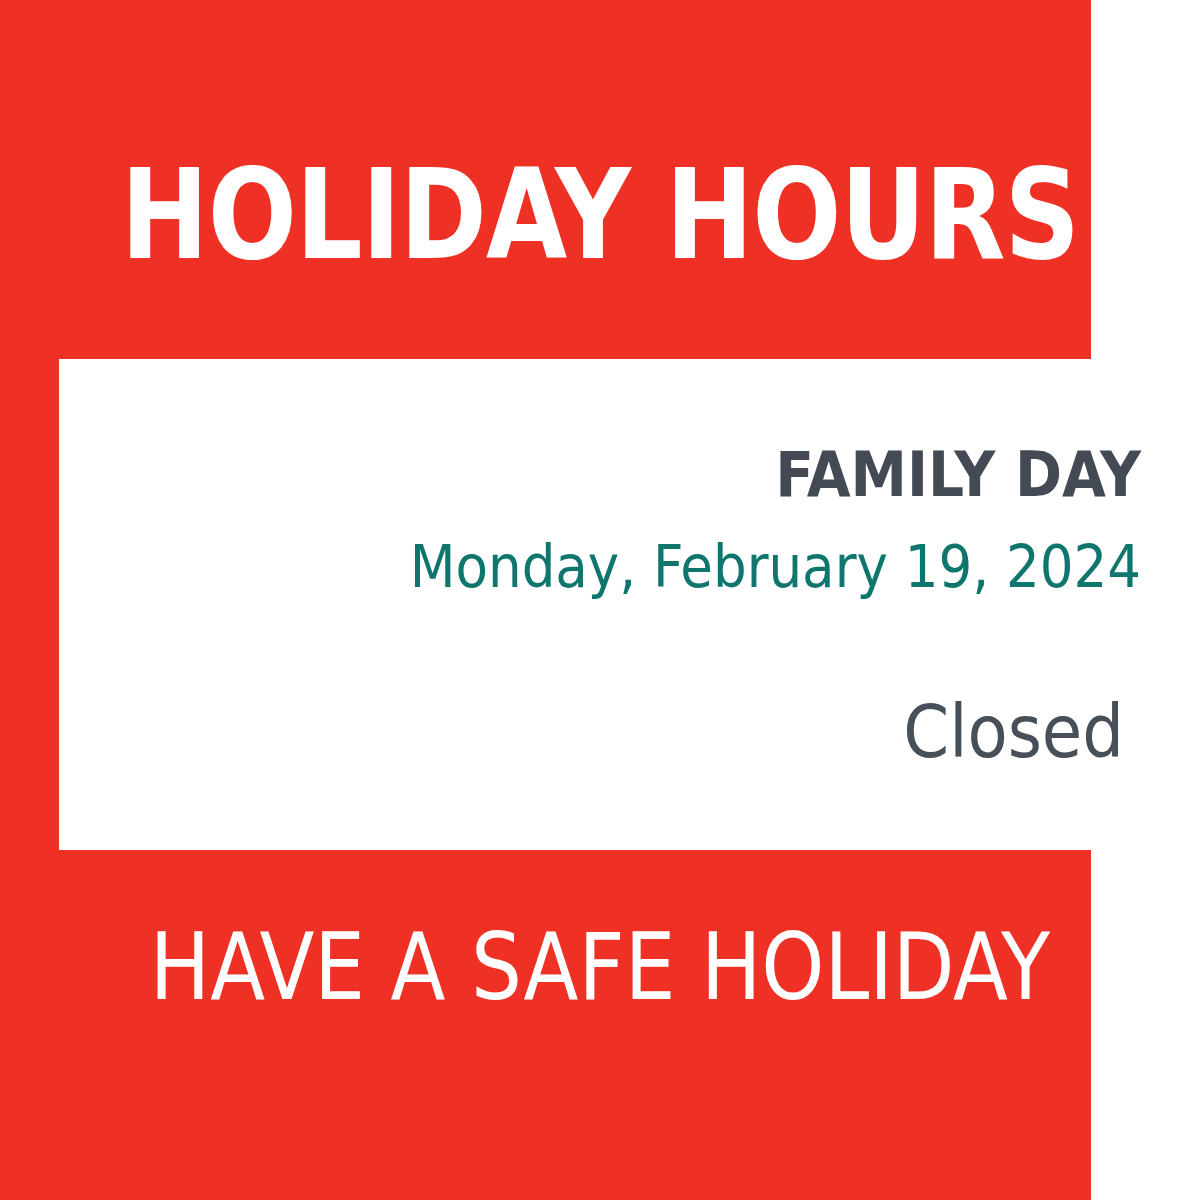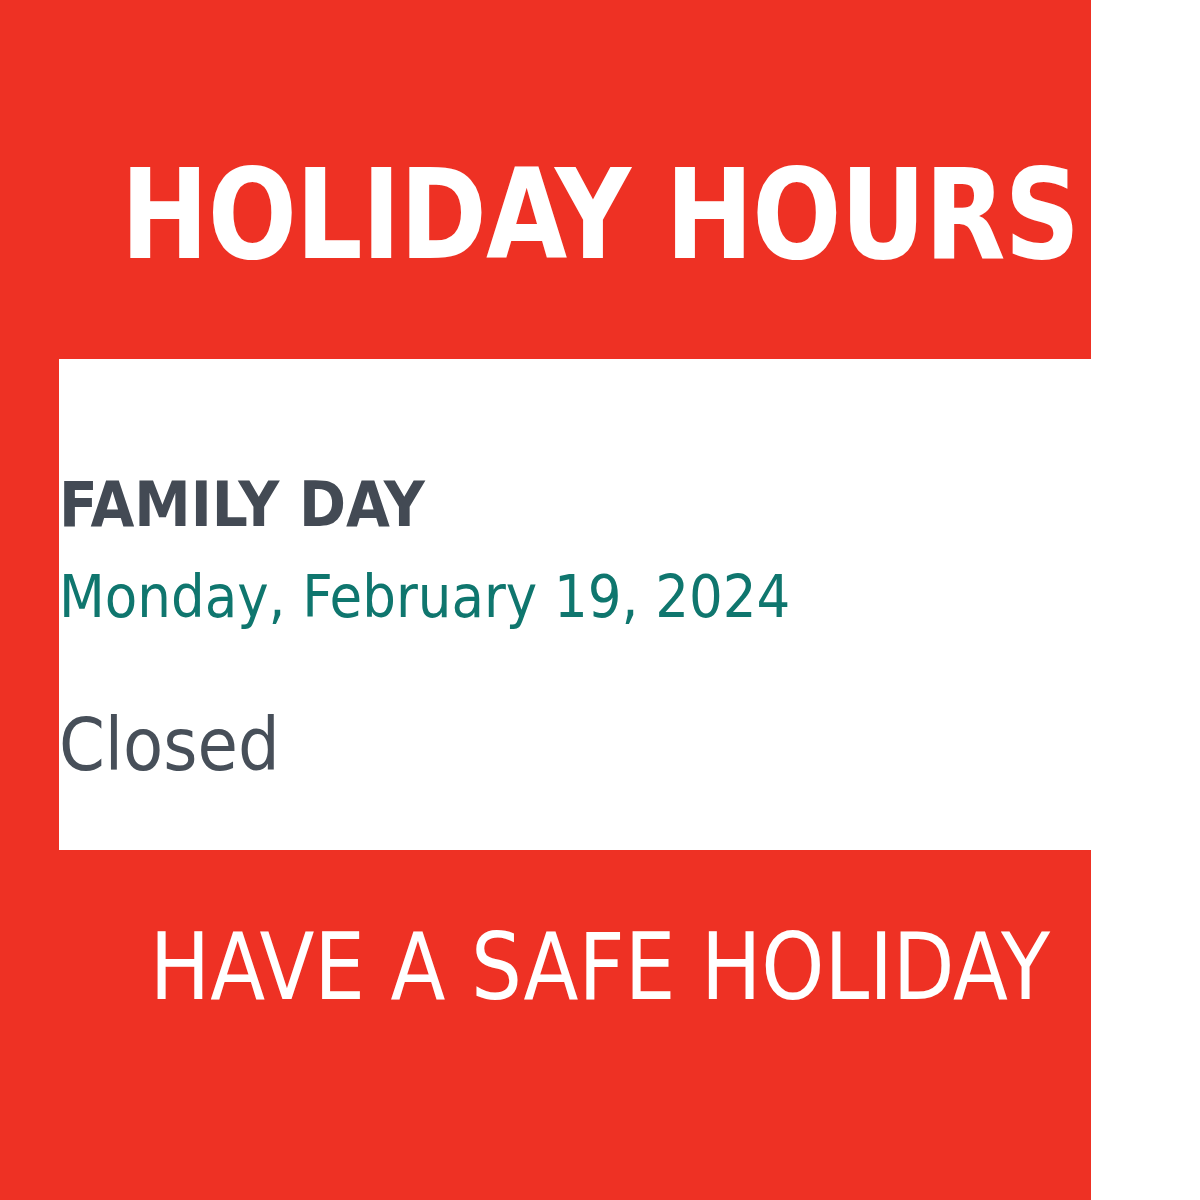--- a/index.html
+++ b/index.html
@@ -56,22 +56,22 @@
     background: #ffffff;
     box-sizing: border-box;
     display: flex;
     flex-direction: column;
     align-items: center;
     justify-content: flex-start;
   }
 
   .card-inner {
     width: 100%;
-    text-align: left;
-    padding-top: 114px;
+    text-align: right;
+    padding-top: 84px;
     box-sizing: border-box;
   }
 
   .holiday-name {
     color: #434a54;
     font-family: "DejaVu Sans Condensed", "Liberation Sans Narrow", "Liberation Sans", sans-serif;
     font-weight: 700;
     font-size: 63px;
     line-height: 1;
     letter-spacing: 0px;
@@ -89,21 +89,21 @@
     padding-top: 31px;
     white-space: nowrap;
   }
 
   .holiday-status {
     color: #474f59;
     font-family: "DejaVu Sans Condensed", "Liberation Sans Narrow", "Liberation Sans", sans-serif;
     font-weight: 400;
     font-size: 73px;
     line-height: 1;
-    margin: 0;
+    margin: 17px;
     padding-top: 82px;
     white-space: nowrap;
   }
 
   
   .footer-message {
     position: absolute;
     left: 0;
     top: 918px;
     width: 1200px;

